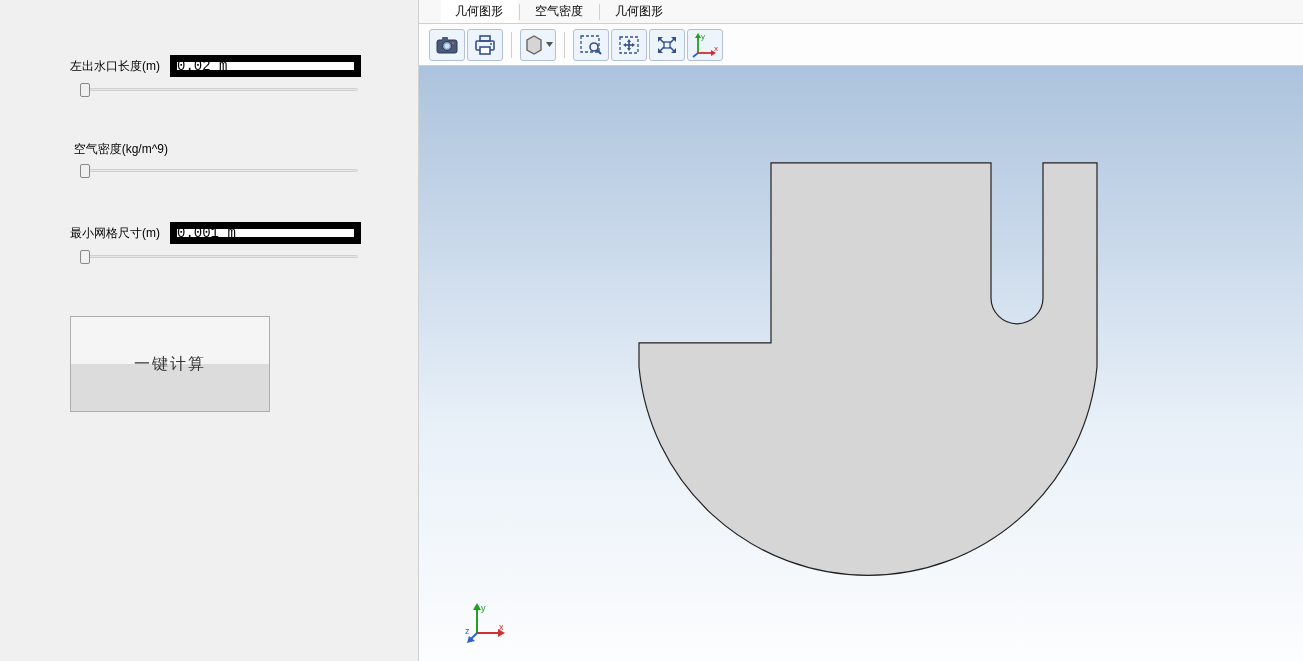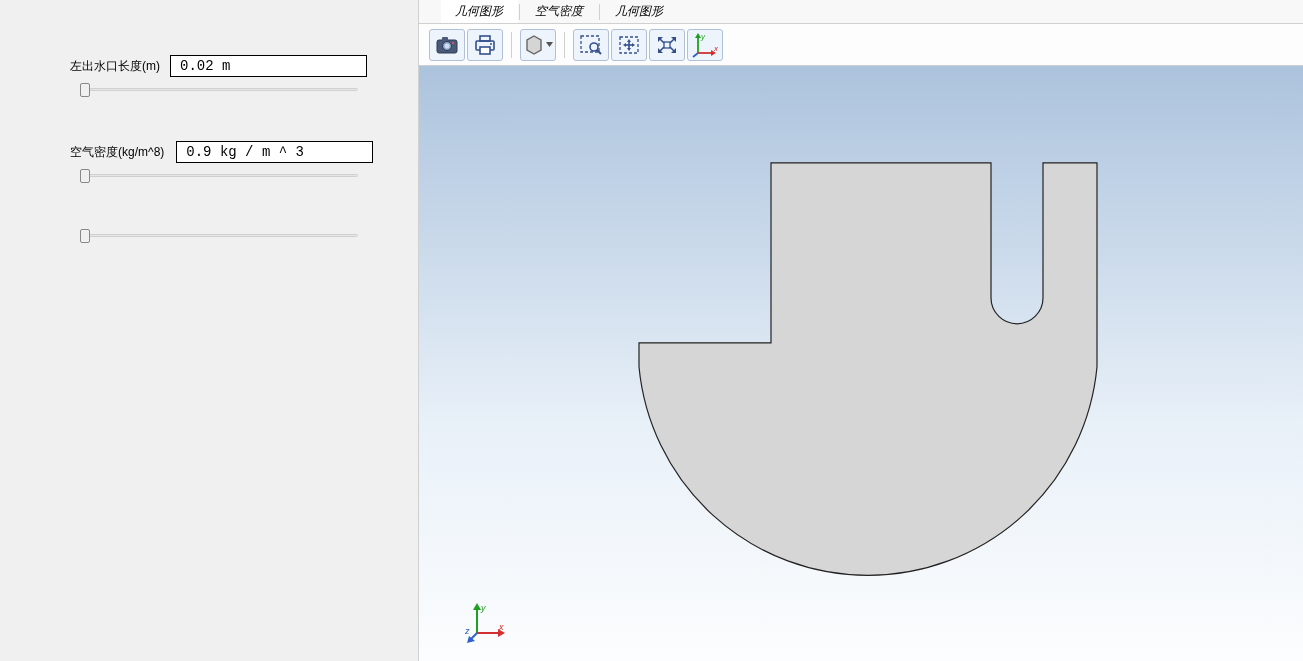--- a/index.html
+++ b/index.html
@@ -31,23 +31,23 @@
     .param-label {
       font-size: 12px;
       color: #000;
       text-align: right;
       padding-right: 12px;
       white-space: nowrap;
     }
     .param-input {
       flex: 1;
       height: 22px;
-      border: 1px solid #000000;
+      border: 7px solid #000000;
       background: #fff;
-      padding: 2px 9px;
+      padding: 2px 0;
       font-family: "Courier New", monospace;
       font-size: 14px;
       outline: none;
     }
     .slider-track {
       position: relative;
       height: 18px;
       margin-left: 10px;
       margin-right: 0;
     }
@@ -86,21 +86,20 @@
       cursor: pointer;
       letter-spacing: 2px;
     }
     .right-panel {
       flex: 1;
       height: 100%;
       background: #fff;
       border-left: 1px solid #d0d0d0;
       display: flex;
       flex-direction: column;
-      font-style: italic;
     }
     .tab-bar {
       height: 24px;
       background: #f8f8f8;
       border-bottom: 1px solid #d0d0d0;
       display: flex;
       align-items: center;
       padding-left: 22px;
     }
     .tab {
@@ -186,36 +185,40 @@
     </div>
     <div class="slider-track">
       <div class="slider-line"></div>
         <div class="slider-thumb"></div>
     </div>
   </div>
 
 
   <div class="param-group">
     <div class="param-row">
-      <span class="param-label" style="width:110px">空气密度(kg/m^8)</span>
-      <input class="param-input" value="0.9 kg / m ^ 3" style="">
+      <span class="param-label" style="width:110px">空气密度(kg/m^9)</span>
     </div>
     <div class="slider-track">
       <div class="slider-line"></div>
         <div class="slider-thumb"></div>
     </div>
   </div>
 
   <div class="param-group">
+    <div class="param-row">
+      <span class="param-label" style="width:100px">最小网格尺寸(m)</span>
+      <input class="param-input" value="0.001 m" style="">
+    </div>
     <div class="slider-track">
       <div class="slider-line"></div>
         <div class="slider-thumb"></div>
     </div>
   </div>
 
+  <button class="calc-button">一键计算</button>
 </div>
 
 <div class="right-panel">
   <div class="tab-bar">
     <div class="tab active">几何图形</div>
     <div class="tab-sep"></div>
     <div class="tab">空气密度</div>
     <div class="tab-sep"></div>
     <div class="tab">几何图形</div>
   </div>

